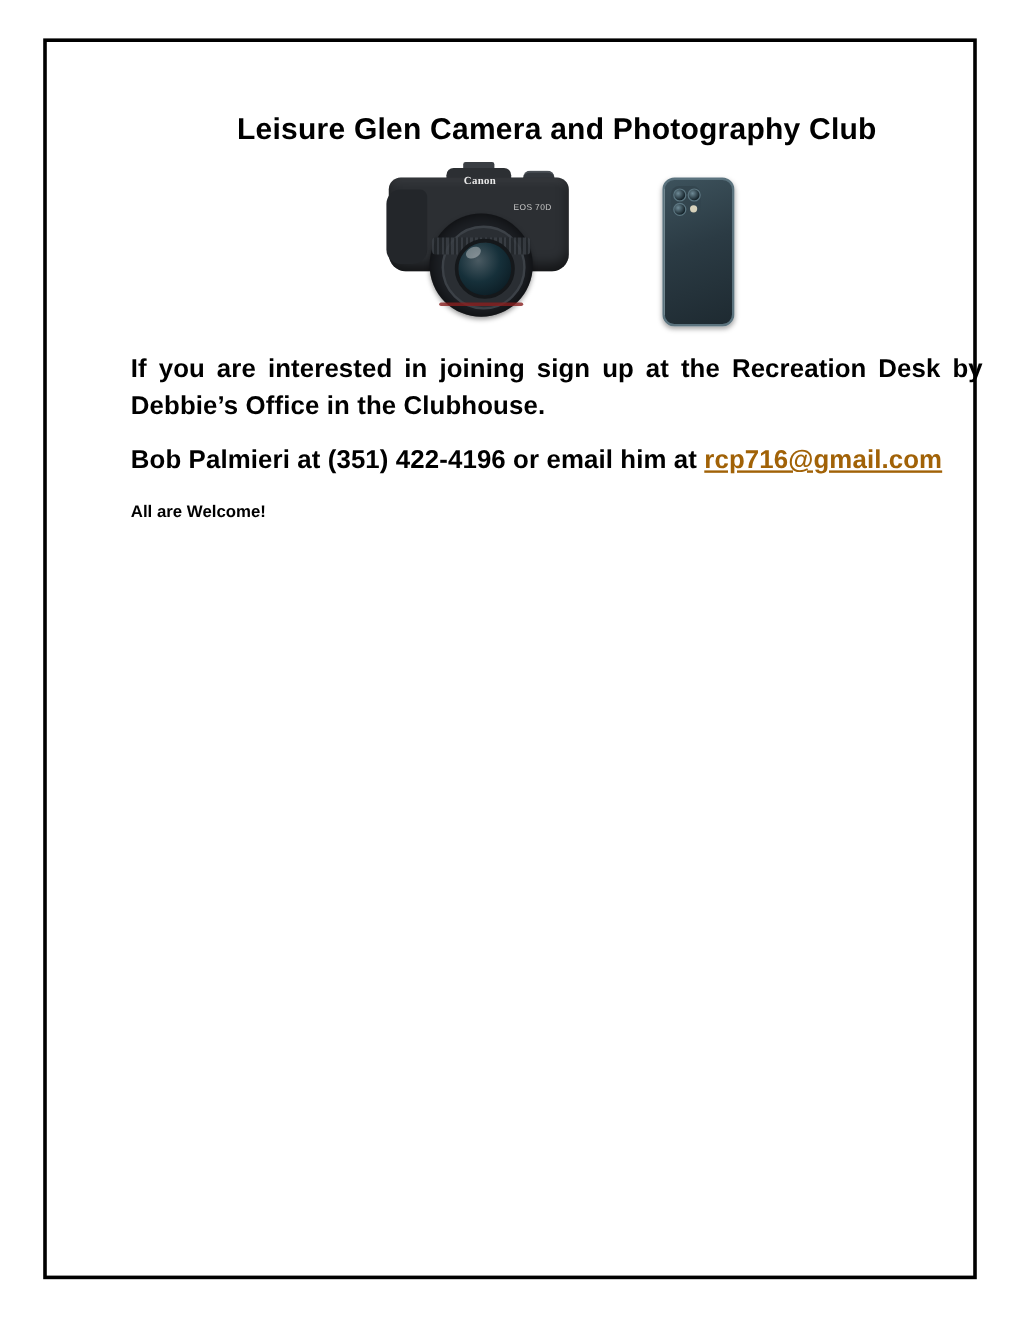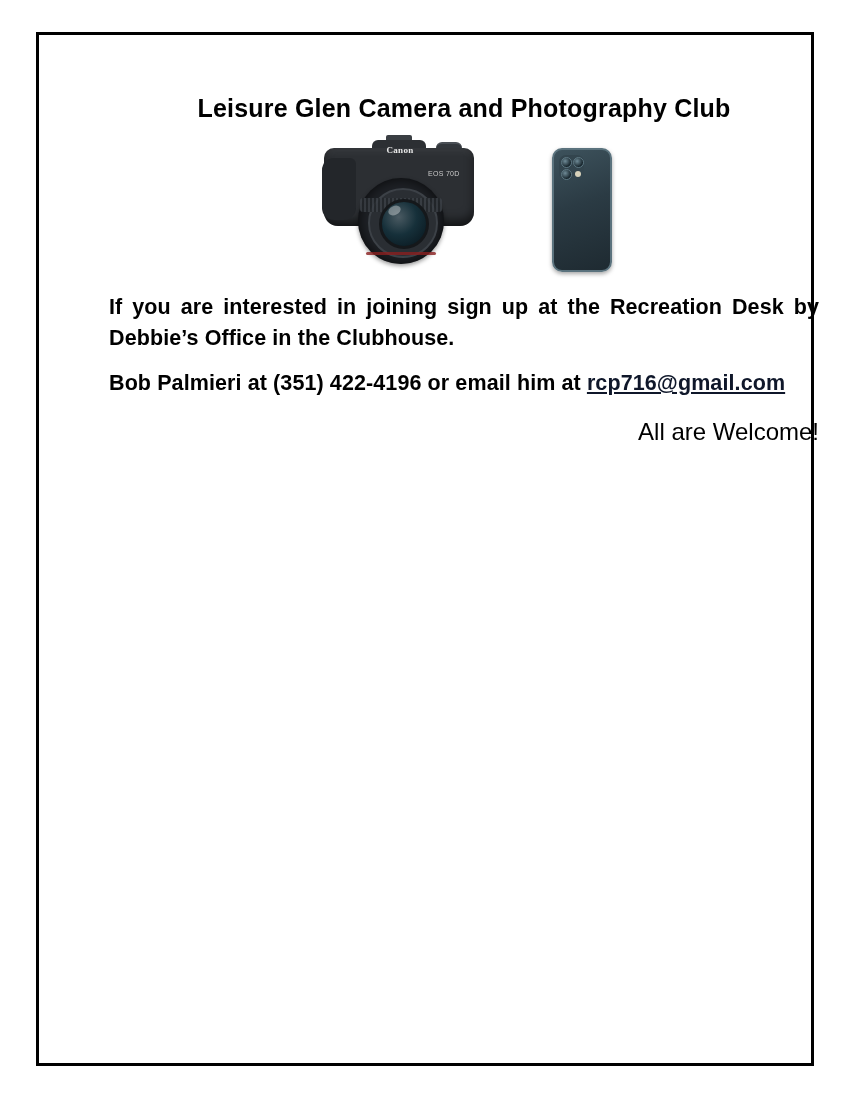--- a/index.html
+++ b/index.html
@@ -254,28 +254,28 @@
     text-align-last: left;
     margin: 0 0 14px 0;
     letter-spacing: 0.1px;
   }
   sup {
     font-size: 0.62em;
     vertical-align: super;
     line-height: 0;
   }
   .email-link {
-    color: #0f172a;
+    color: #a16207;
     text-decoration: underline;
     font-weight: bold;
   }
   .welcome {
-    text-align: right;
-    font-weight: normal;
-    font-size: 24px;
+    text-align: left;
+    font-weight: bold;
+    font-size: 14px;
     margin: 18px 0 0 0;
   }
   .contact-block {
     margin-bottom: 2px;
   }
 </style>
 </head>
 <body>
 
 <div class="page">

